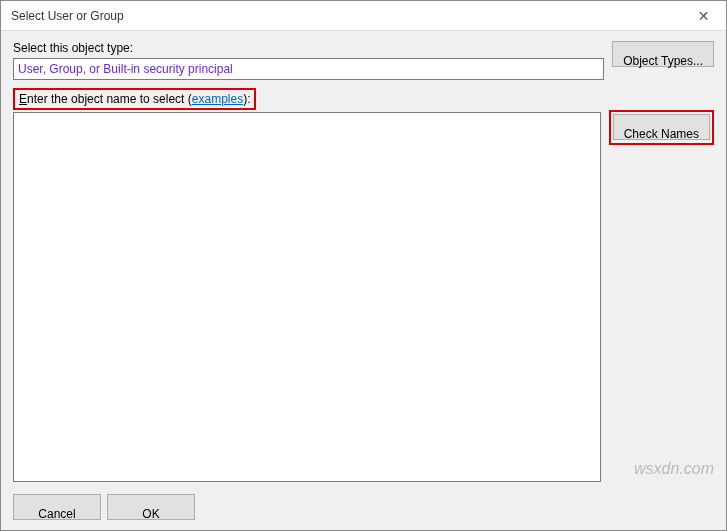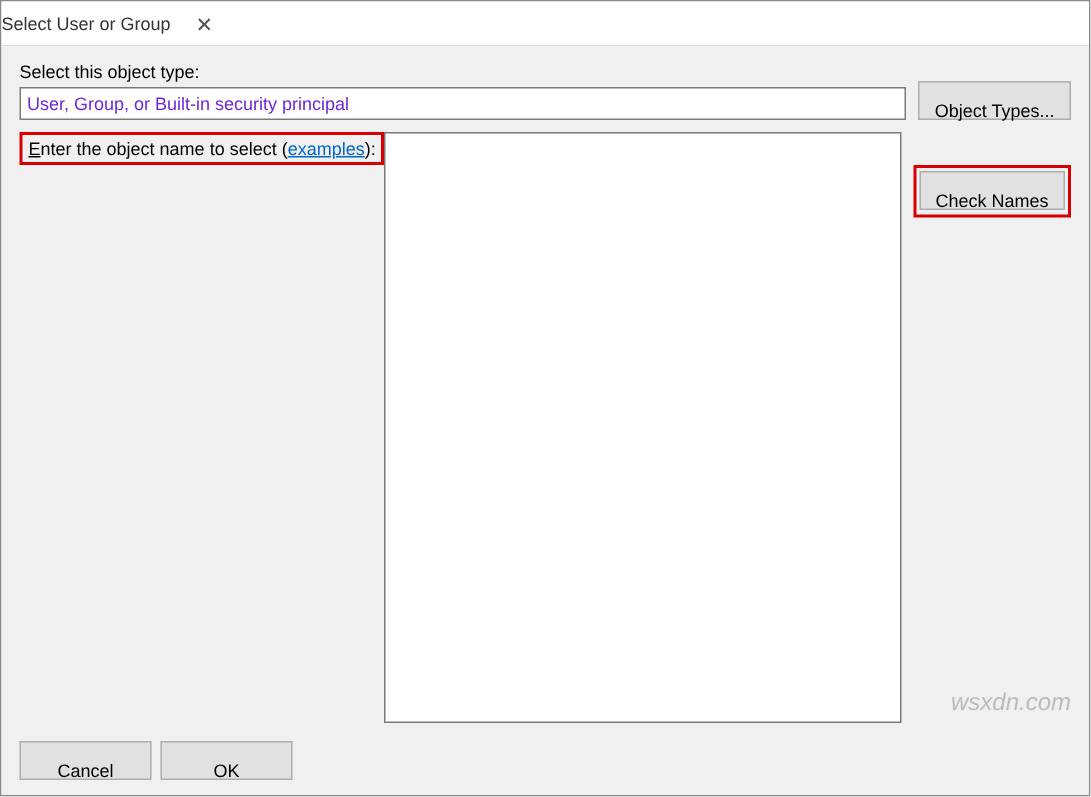--- a/index.html
+++ b/index.html
@@ -18,20 +18,22 @@
       border: 1px solid #888;
       display: flex;
       flex-direction: column;
     }
     .titlebar {
       height: 30px;
       background: #ffffff;
       border-bottom: 1px solid #ddd;
       display: flex;
       align-items: center;
+      justify-content: space-between;
+      padding-left: 10px;
     }
     .titlebar-title {
       color: #333;
       font-size: 12px;
     }
     .close-btn {
       width: 45px;
       height: 30px;
       display: flex;
       align-items: center;
@@ -42,21 +44,20 @@
     }
     .content {
       flex: 1;
       background: #f0f0f0;
       padding: 10px 12px 10px 12px;
       display: flex;
       flex-direction: column;
     }
     .field-row {
       display: flex;
-      align-items: flex-end;
       gap: 8px;
       margin-bottom: 8px;
     }
     .field-col {
       flex: 1;
       display: flex;
       flex-direction: column;
     }
     .label {
       color: #000;
@@ -81,21 +82,21 @@
       background: #e1e1e1;
       font-family: inherit;
       font-size: 12px;
       color: #000;
       cursor: pointer;
       white-space: nowrap;
     }
     .object-name-col {
       flex: 1;
       display: flex;
-      flex-direction: row;
+      flex-direction: column;
     }
     .object-name-label-wrap {
       border: 2px solid #d60000;
       padding: 2px 4px;
       display: inline-block;
       align-self: flex-start;
       margin-bottom: 2px;
     }
     .object-name-label {
       font-size: 12px;

